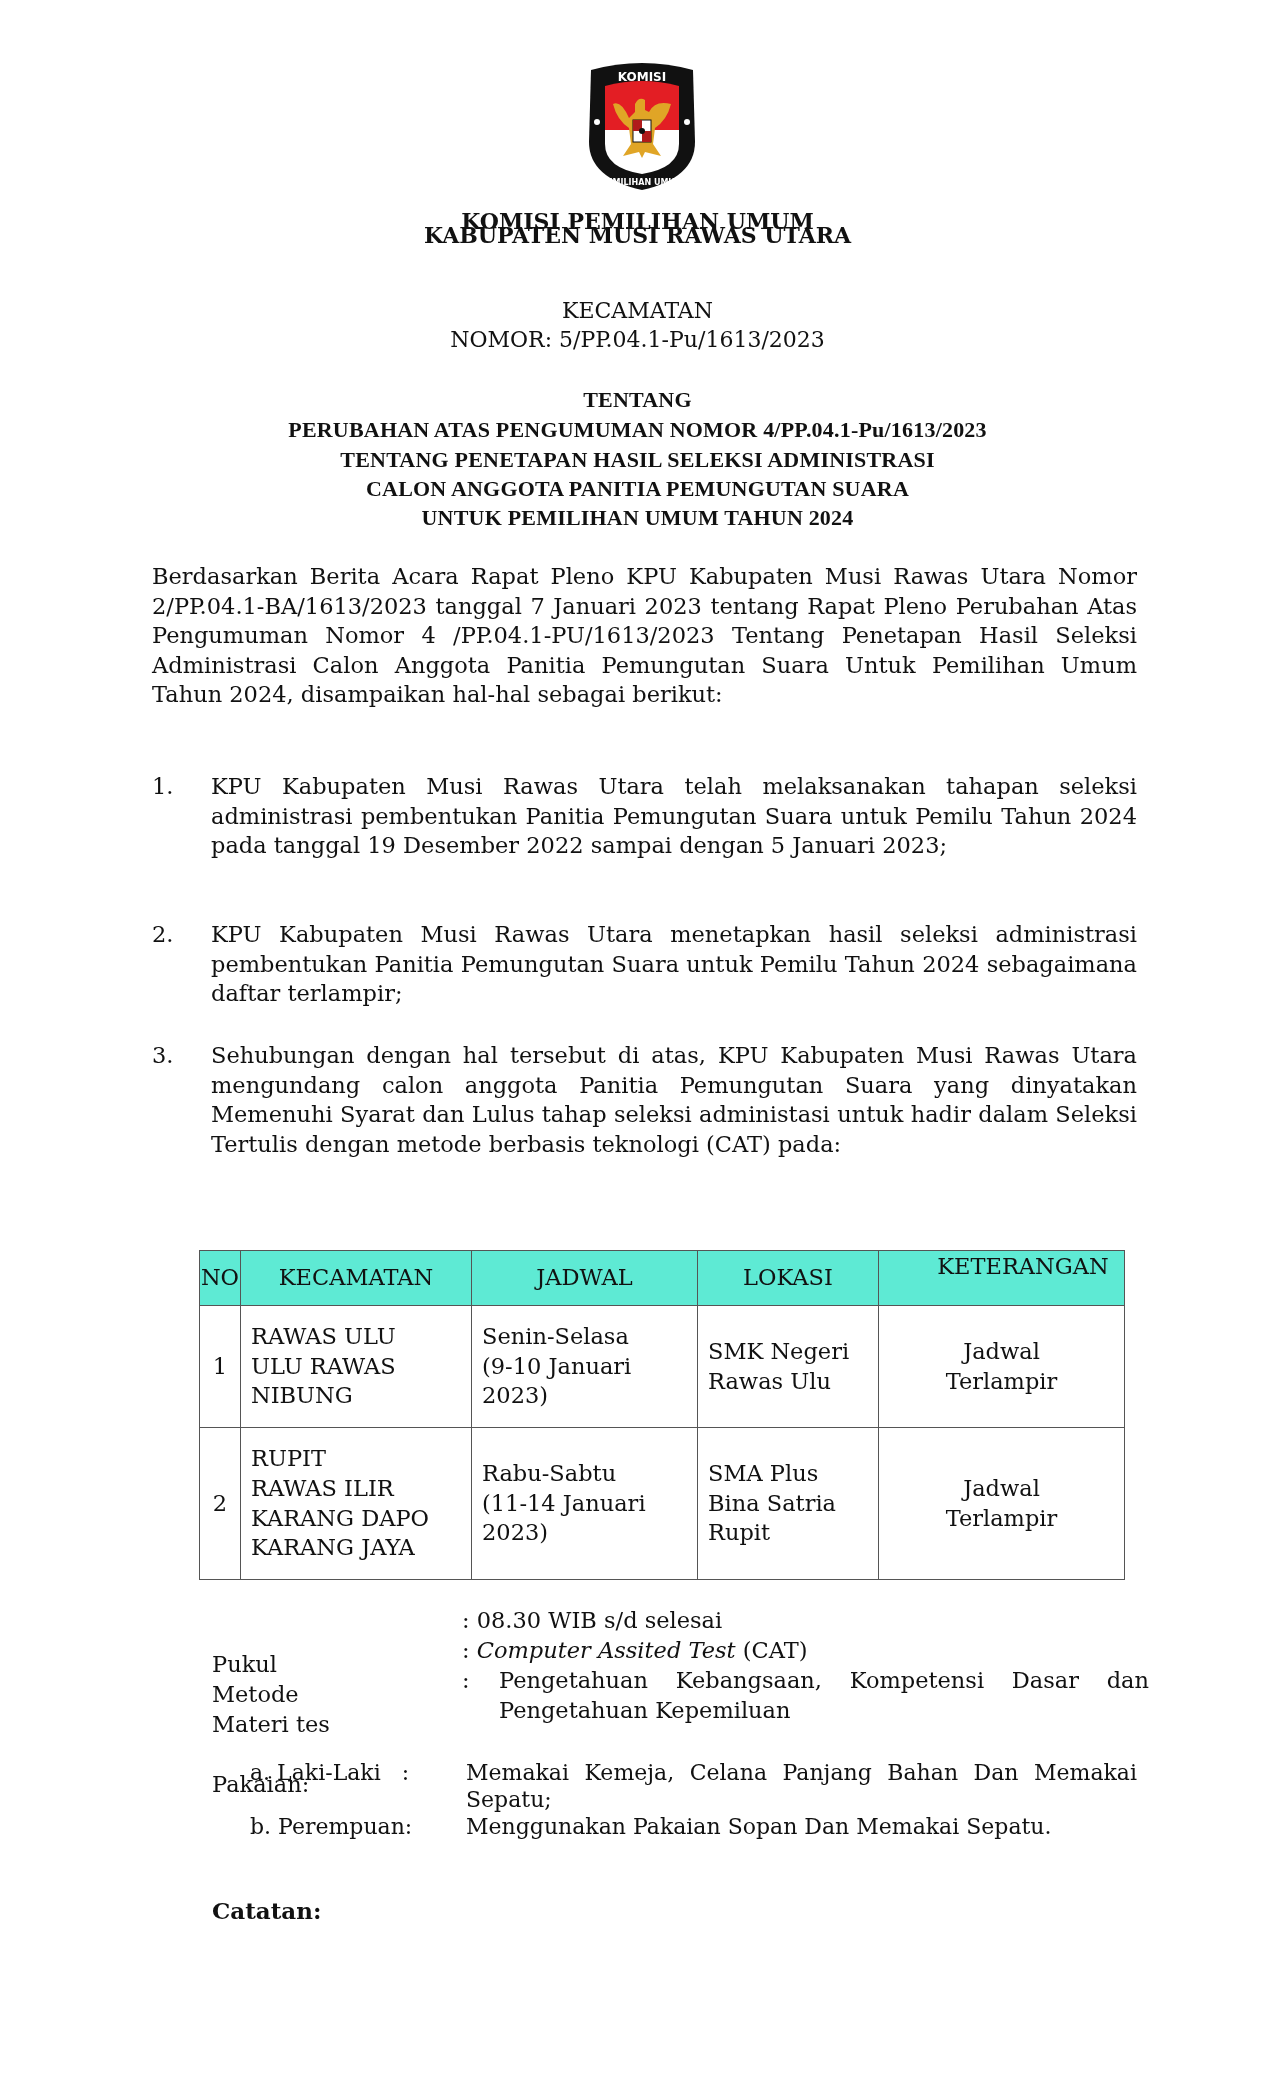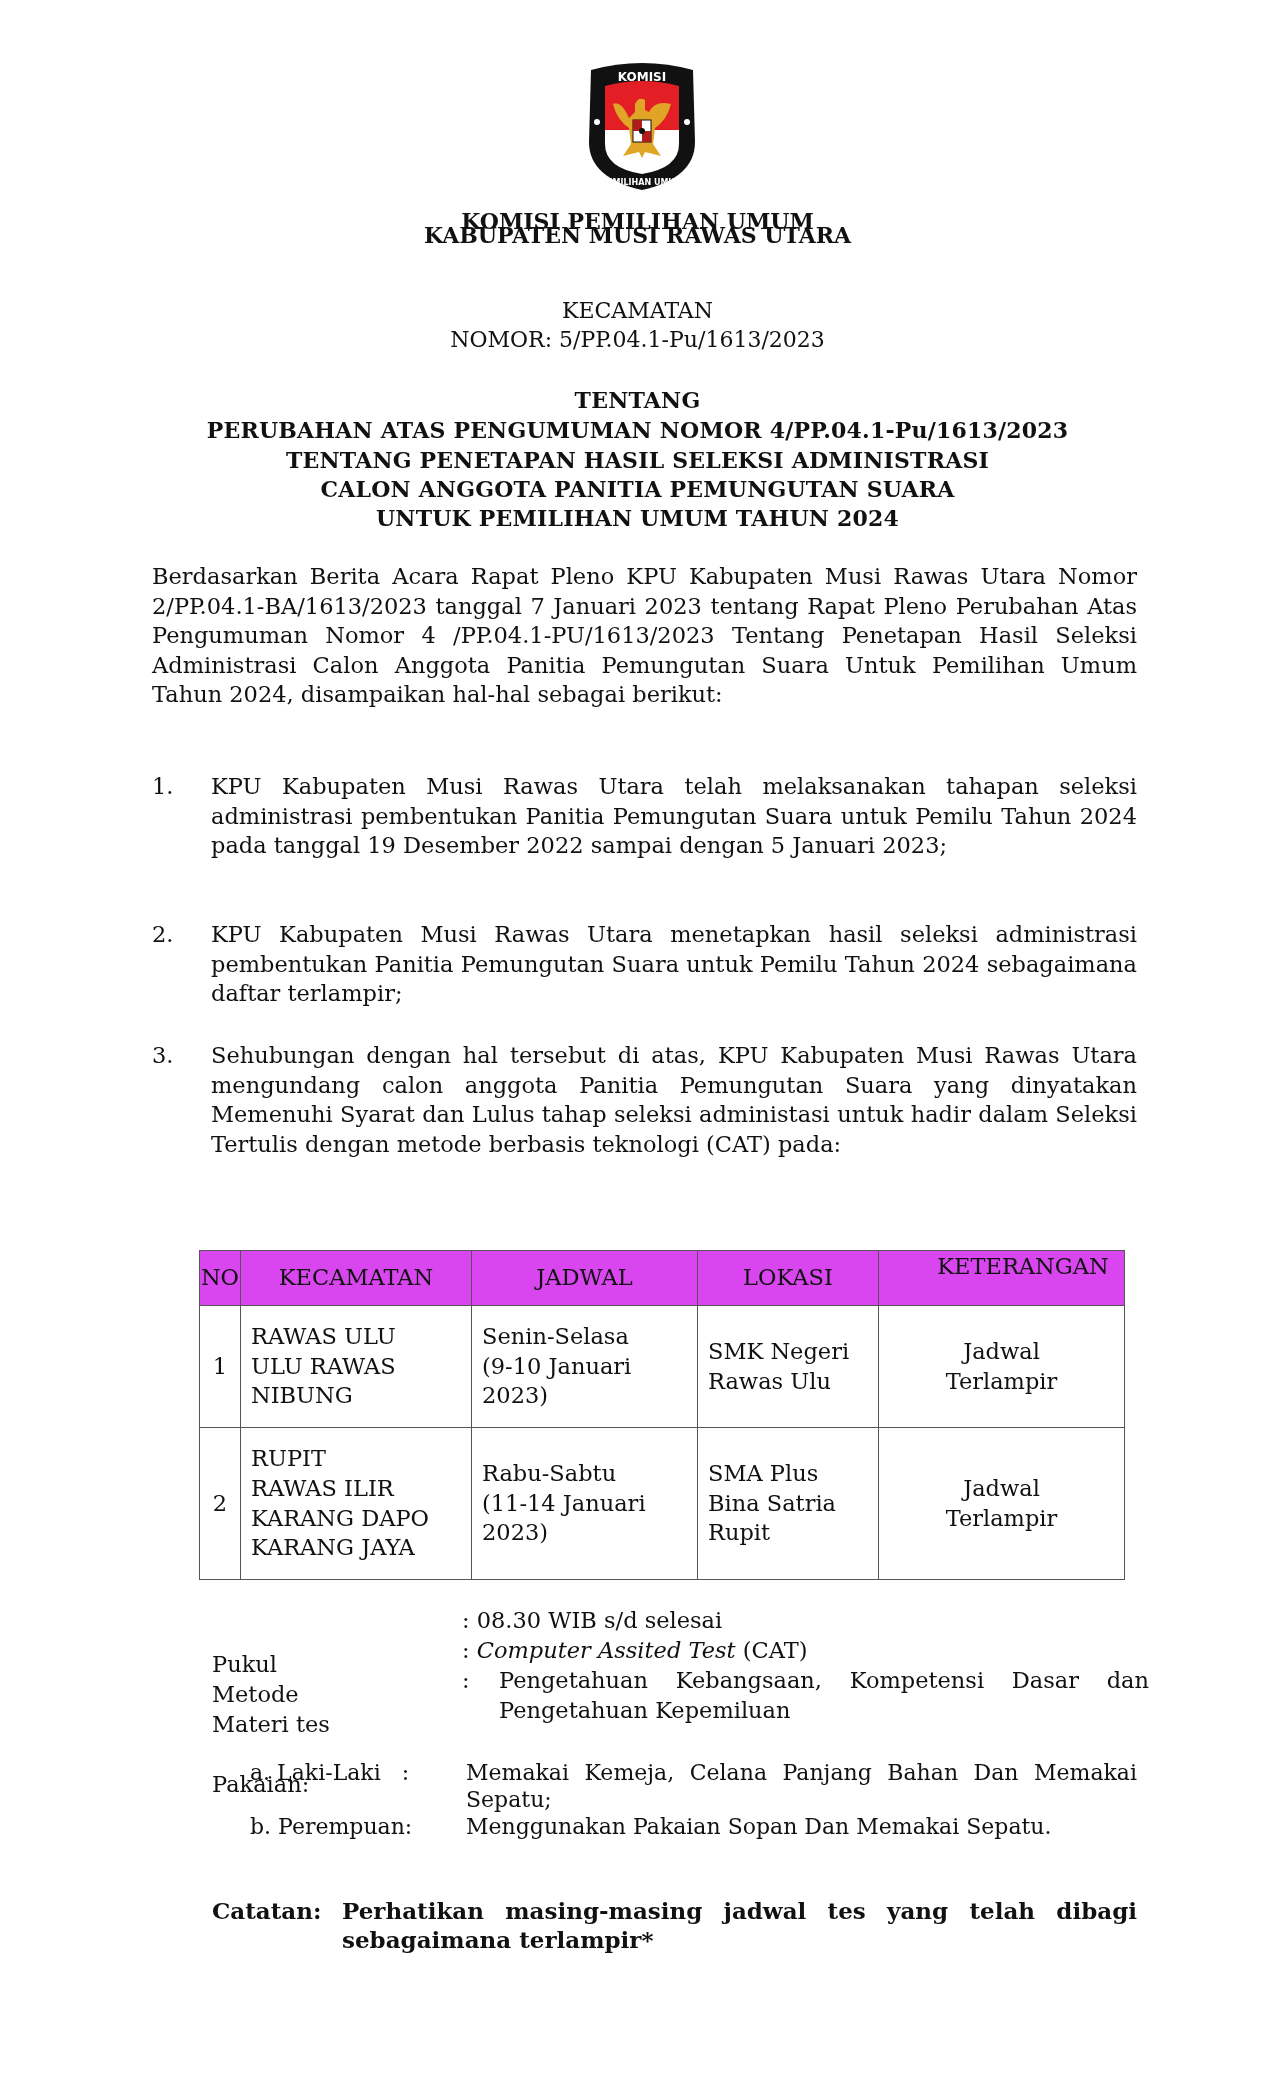--- a/index.html
+++ b/index.html
@@ -2,28 +2,28 @@
 <html><head>
 <meta charset="utf-8">
 <style>
   html, body { margin:0; padding:0; background:#ffffff; }
   body { width:1275px; height:2100px; position:relative; overflow:hidden;
          font-family:"DejaVu Serif","Liberation Serif",serif; color:#111; }
   .abs { position:absolute; }
   .center { text-align:center; left:0; width:1275px; }
   .hdr { font-weight:bold; font-size:22px; line-height:30px; }
   .normal { font-size:22px; line-height:30px; }
-  .title { font-weight:bold; font-size:22px; line-height:30px; letter-spacing:0.2px; }
+  .title { font-weight:bold; font-size:22px; line-height:30px; letter-spacing:0.2px;font-family:Liberation Serif, serif; }
   .para { left:152px; width:985px; font-size:22.5px; line-height:29.6px; text-align:justify; text-align-last:left; }
   .li-num { left:152px; font-size:22.5px; line-height:29.6px; }
   .li-text { left:211px; width:926px; font-size:22.5px; line-height:29.6px; text-align:justify; }
   table.sched { position:absolute; left:199px; top:1250px; width:926px; border-collapse:collapse;
                 font-size:22.5px; line-height:29.6px; }
   table.sched th, table.sched td { border:1.5px solid #555; vertical-align:middle; }
-  table.sched th { background:#d946ef; font-weight:normal; height:52px; text-align:center; }
+  table.sched th { background:#5eead4; font-weight:normal; height:52px; text-align:center; }
   table.sched td { padding:2px 10px; }
   .c-no { width:40px; text-align:center; padding:0 !important; }
   .c-kec { width:210px; }
   .c-jad { width:205px; }
   .c-lok { width:160px; }
   .c-ket { text-align:center; }
   .kv-label { left:212px; font-size:22.5px; line-height:29.6px;margin-top:44px; }
   .kv-value { left:462px; width:675px; font-size:22.5px; line-height:29.6px; text-align:justify; }
   .sub-label { left:250px; font-size:22px; line-height:27px; }
   .sub-value { left:466px; width:671px; font-size:22px; line-height:27px; text-align:justify; }
@@ -146,14 +146,13 @@
 <div class="abs kv-label" style="top:1726px;">Pakaian:</div>
 
 <div class="abs sub-label" style="top:1759px; white-space:pre;">a. Laki-Laki   :</div>
 <div class="abs sub-value" style="top:1759px;">Memakai Kemeja, Celana Panjang Bahan Dan Memakai Sepatu;</div>
 
 <div class="abs sub-label" style="top:1813px;">b. Perempuan:</div>
 <div class="abs sub-value" style="top:1813px;">Menggunakan Pakaian Sopan Dan Memakai Sepatu.</div>
 
 <div class="abs note" style="top:1896px; height:60px;">
   <span class="note-label">Catatan:</span>
-  <span class="note-text">Perhatikan masing-masing jadwal tes yang telah dibagi sebagaimana terlampir*</span>
 </div>
 
 </body></html>

